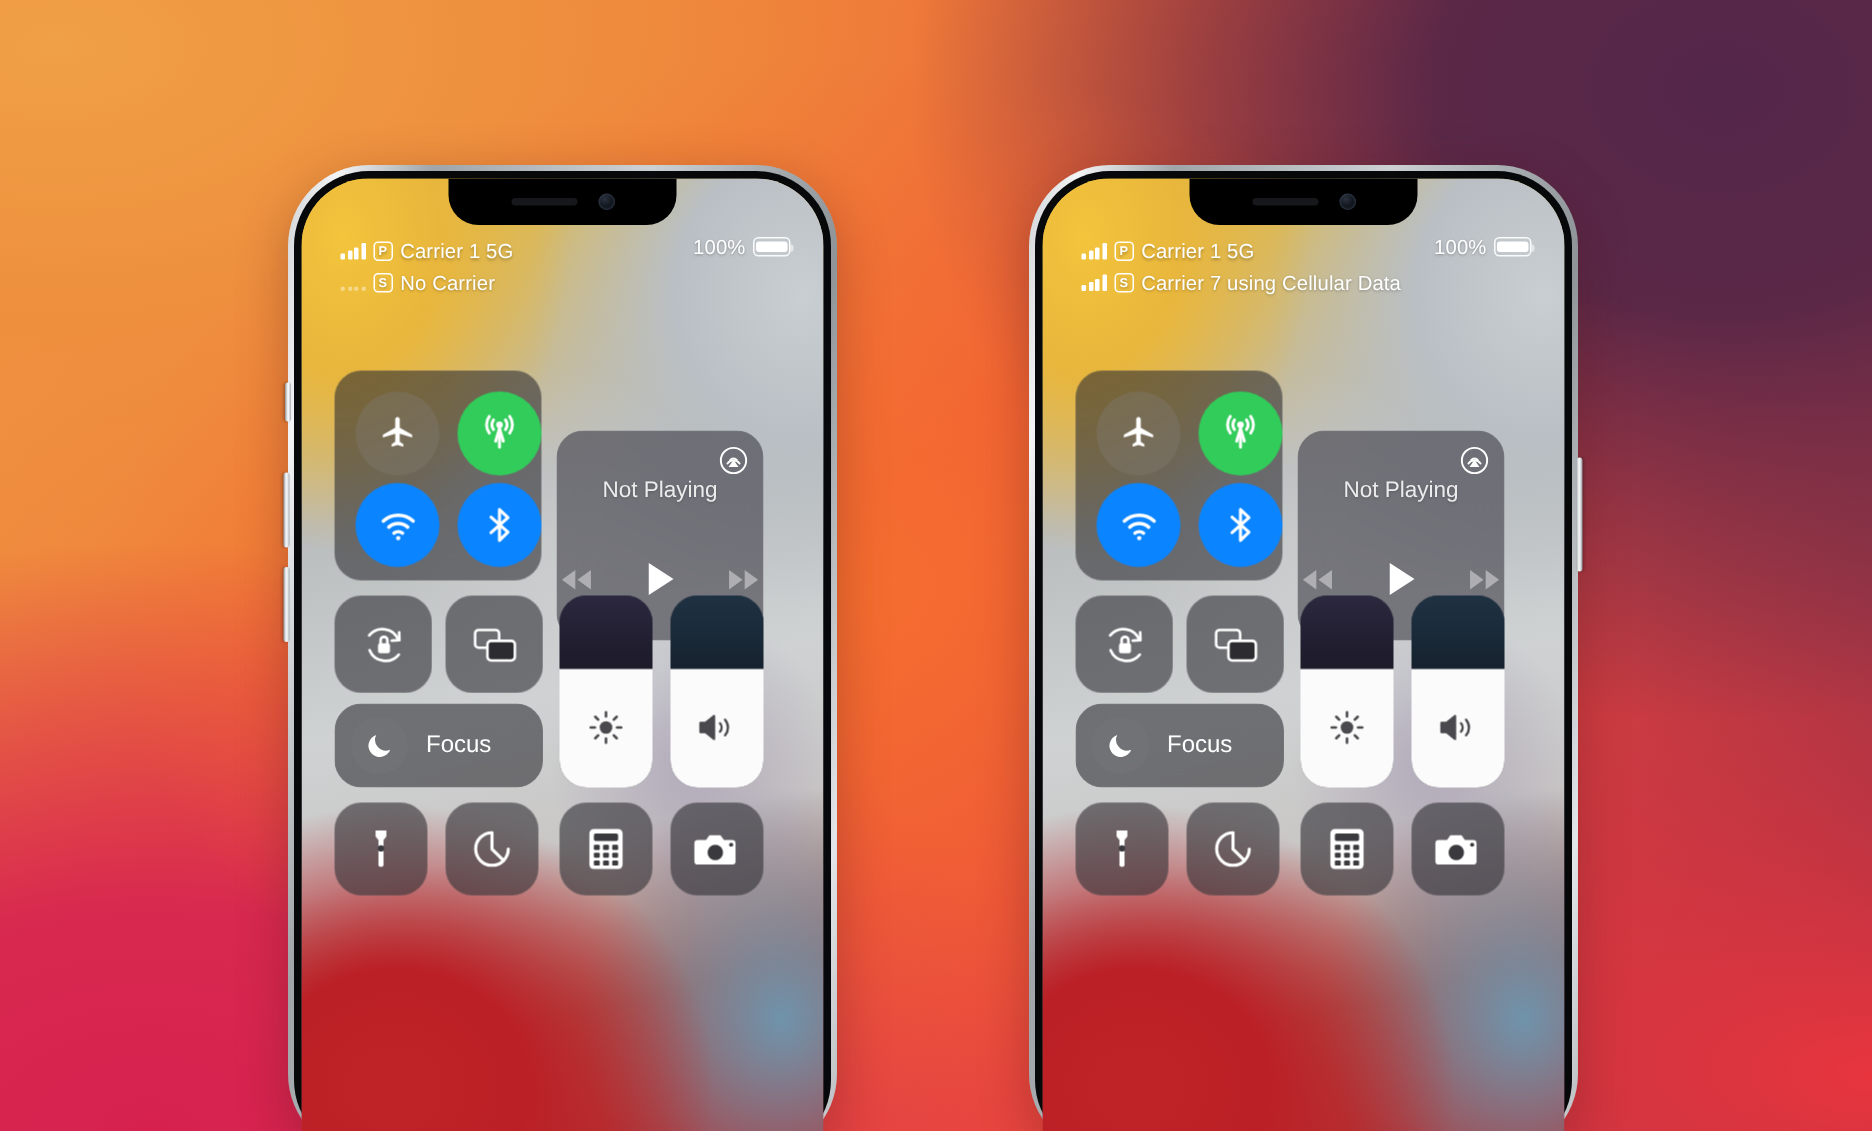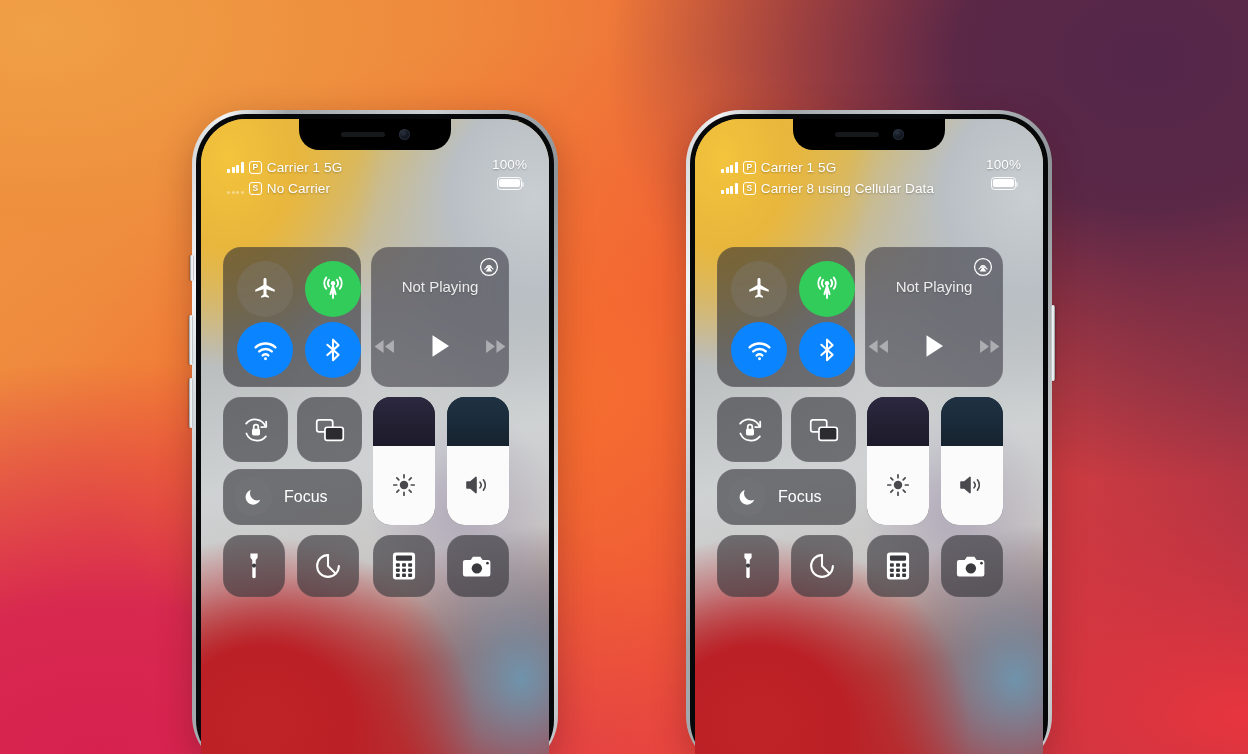--- a/index.html
+++ b/index.html
@@ -84,21 +84,21 @@
   }
 
   
   .statusbar {
     position:absolute; z-index:6; color:#fff;
     font-size:13.5px; letter-spacing:0.1px;
     text-shadow:0 1px 2px rgba(0,0,0,0.28);
   }
   .sb-row { display:flex; align-items:center; height:21px; }
   .sb-left { display:flex; align-items:center; gap:5px; }
-  .sb-right { position:absolute; right:0; top:0; display:flex; align-items:center; gap:5px;flex-direction:column; }
+  .sb-right { position:absolute; right:0; top:0; display:flex; align-items:center; gap:5px; }
 
   .sig { display:flex; align-items:flex-end; gap:1.6px; height:11px; }
   .sig i { width:3px; background:#fff; border-radius:0.8px; display:block; }
   .sig i:nth-child(1){ height:4px; } .sig i:nth-child(2){ height:6px; }
   .sig i:nth-child(3){ height:8.5px; } .sig i:nth-child(4){ height:11px; }
   .sig.off i { background:rgba(255,255,255,0.40); height:3px !important; border-radius:50%; width:3px; }
 
   .simbadge {
     width:13px; height:13px; border:1.3px solid #fff; border-radius:3px;
     font-size:8.5px; line-height:10.5px; text-align:center; font-weight:700;
@@ -136,21 +136,21 @@
   .toggle {
     position:absolute; border-radius:50%;
     display:flex; align-items:center; justify-content:center;
   }
   .toggle.off  { background:rgba(128,122,112,0.40); }
   .toggle.green{ background:#31cc5a; }
   .toggle.blue { background:#0a84ff; }
   .toggle svg { display:block; }
 
   
-  .media { display:block; }
+  .media { display:block;margin-top:40px; }
   .media-title {
     position:absolute; left:0; right:0; text-align:center;
     color:rgba(255,255,255,0.88); font-size:15px;
     text-shadow:0 1px 2px rgba(0,0,0,0.22);
   }
   .media-ctrls {
     position:absolute; left:0; right:0;
     display:flex; align-items:center; justify-content:center;
   }
   .media-ctrls > * { display:flex; align-items:center; justify-content:center; }
@@ -440,21 +440,21 @@
       </div>
       <div class="sb-row">
         <div class="sb-left">
           <span class="sig">
             <i></i>
               <i></i>
               <i></i>
               <i></i>
           </span>
           <span class="simbadge">S</span>
-          <span class="sb-label">Carrier 8 using Cellular Data</span>
+          <span class="sb-label">Carrier 7 using Cellular Data</span>
         </div>
       </div>
     </div>
 
     <div class="cc" style="left:22px; right:22px; top:128px;">
 
       <div class="tile conn" style="left:0; top:0; width:138px; height:140px;">
         <div class="toggle off" style="left:14px; top:14px; width:56px; height:56px;">
           <svg width="26" height="26" viewBox="0 0 24 24" fill="#fff">
             <path d="M21 14.5v-1.8l-7.6-4.3V3.2c0-.78-.6-1.4-1.4-1.4s-1.4.62-1.4 1.4v5.2L3 12.7v1.8l7.6-2.3v4.9L8.4 18.6v1.5l3.6-1 3.6 1v-1.5l-2.2-1.5v-4.9L21 14.5z"></path>

